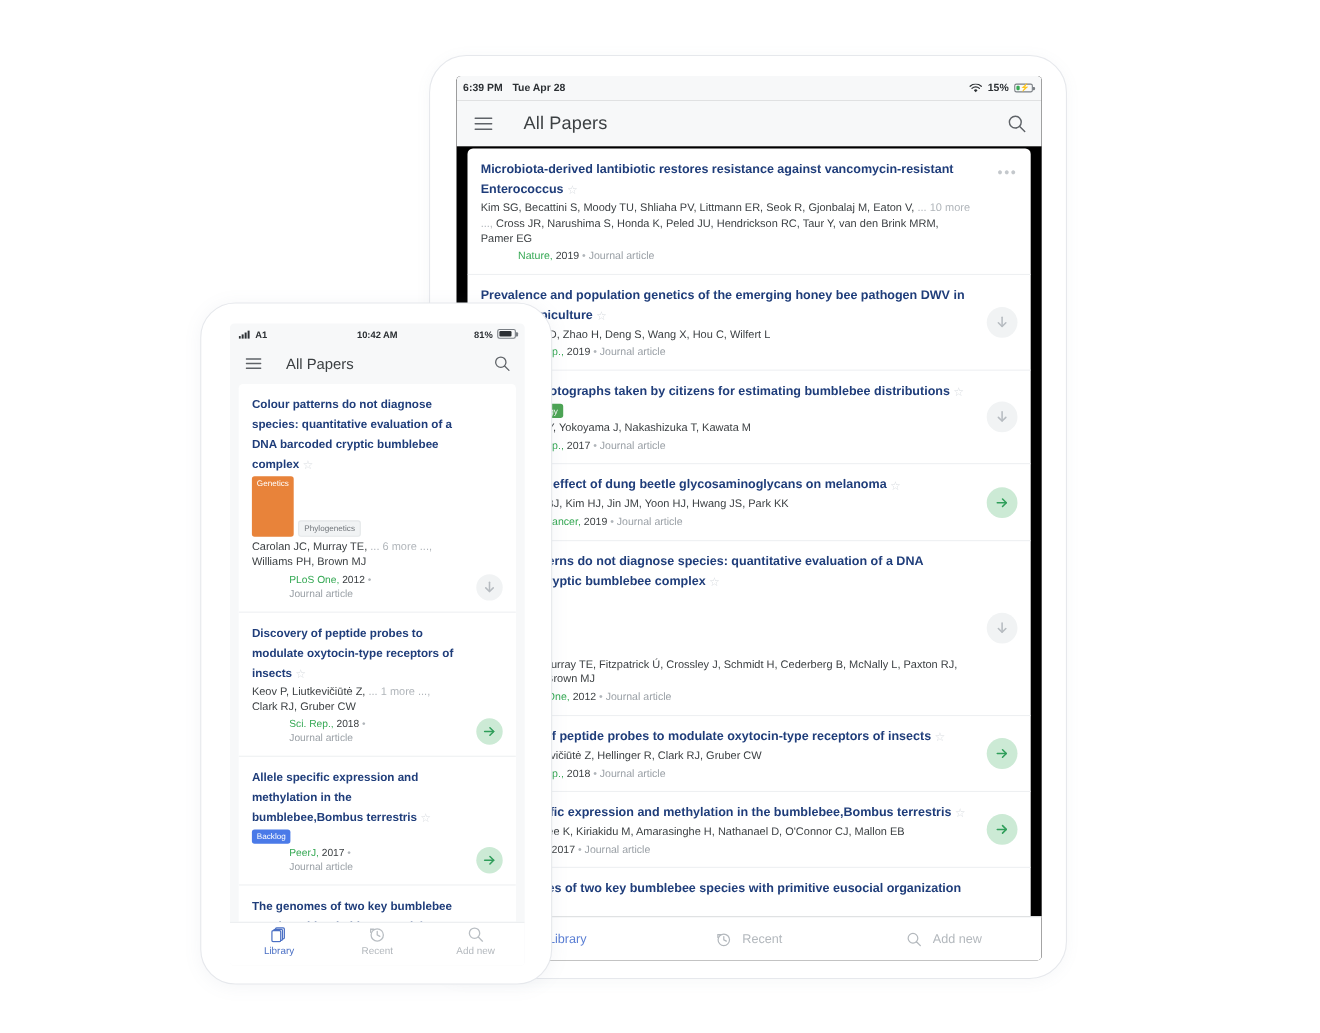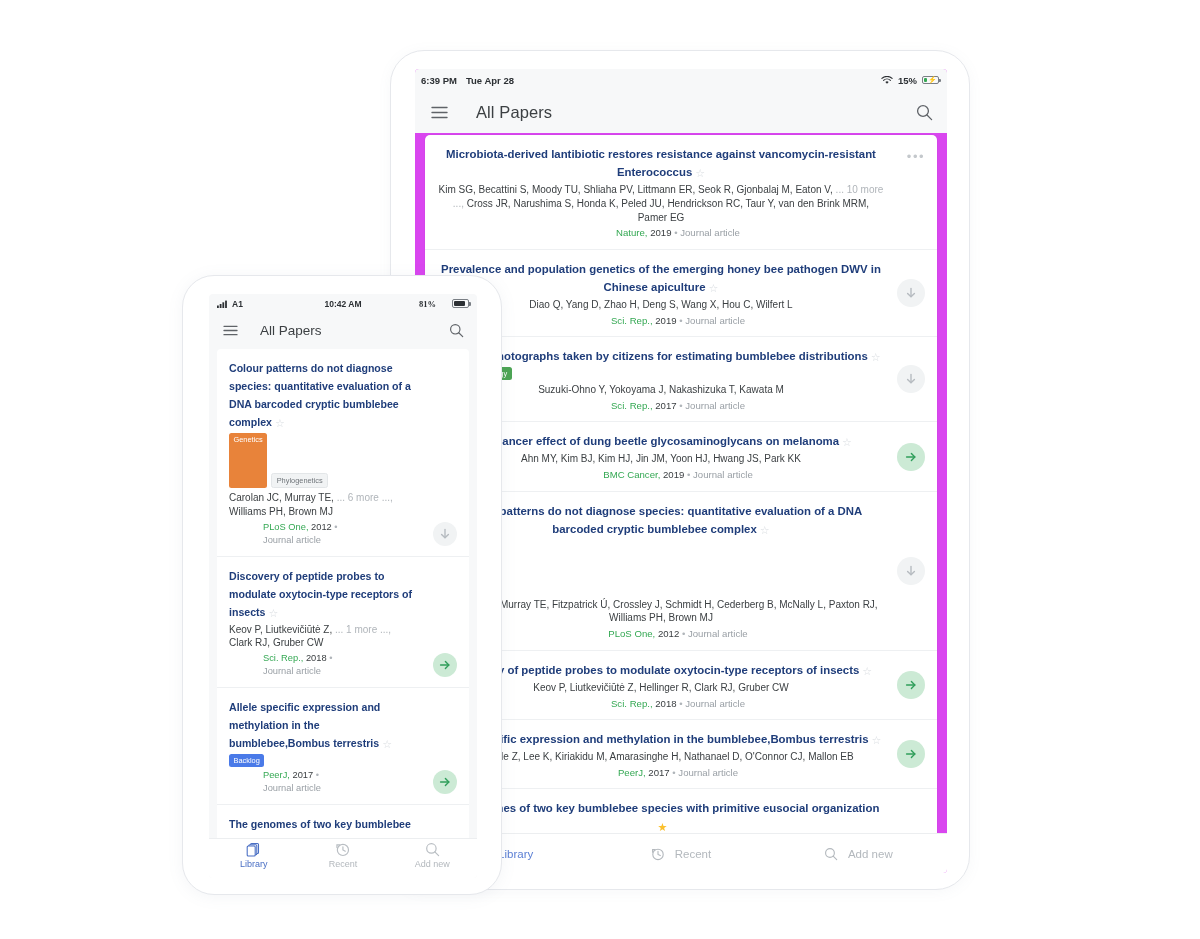--- a/index.html
+++ b/index.html
@@ -18,24 +18,24 @@
     width: 580px; height: 840px;
     background: #ffffff;
     border: 1.4px solid #e6e8ec;
     border-radius: 34px;
     box-shadow: 0 2px 14px rgba(120,130,150,.06);
   }
   #tablet-screen {
     position: absolute;
     left: 24px; top: 18px;
     width: 532px; height: 804px;
-    background: #d946ef;
+    background: #000000;
     border-radius: 4px;
     overflow: hidden;
-    display: flex; flex-direction: column; text-align: center;
+    display: flex; flex-direction: column;
   }
   .t-statusbar {
     height: 22px; flex: none;
     display: flex; align-items: center;
     padding: 0 8px 0 6px;
     font-size: 9.5px; color: #2c3034;
     font-weight: 600;
     background: #f7f8f9;
   }
   .t-status-left { display:flex; gap:9px; align-items:center; }
@@ -89,21 +89,21 @@
     overflow:hidden;
     display:flex; flex-direction:column;
   }
   .p-statusbar {
     height:19px; flex:none;
     display:flex; align-items:center;
     padding: 0 8px;
     font-size: 8.5px; color:#2c3034; font-weight:600;
   }
   .p-status-center { position:absolute; left:0; right:0; text-align:center; font-size:8.5px; font-weight:600; color:#2c3034;}
-  .p-status-right { margin-left:auto; display:flex; gap:16px; align-items:center;font-family:Liberation Serif, serif;}
+  .p-status-right { margin-left:auto; display:flex; gap:4px; align-items:center;}
   .p-appbar {
     height:34px; flex:none; display:flex; align-items:center;
     padding: 0 13px 0 10px;
   }
   .p-appbar .title { font-size:13.5px; color:#3c4043; margin-left:18px; }
   .p-list {
     flex:1 1 auto;
     margin: 2px 8px 0 8px;
     background:#fff;
     border-radius: 4px 4px 0 0;

